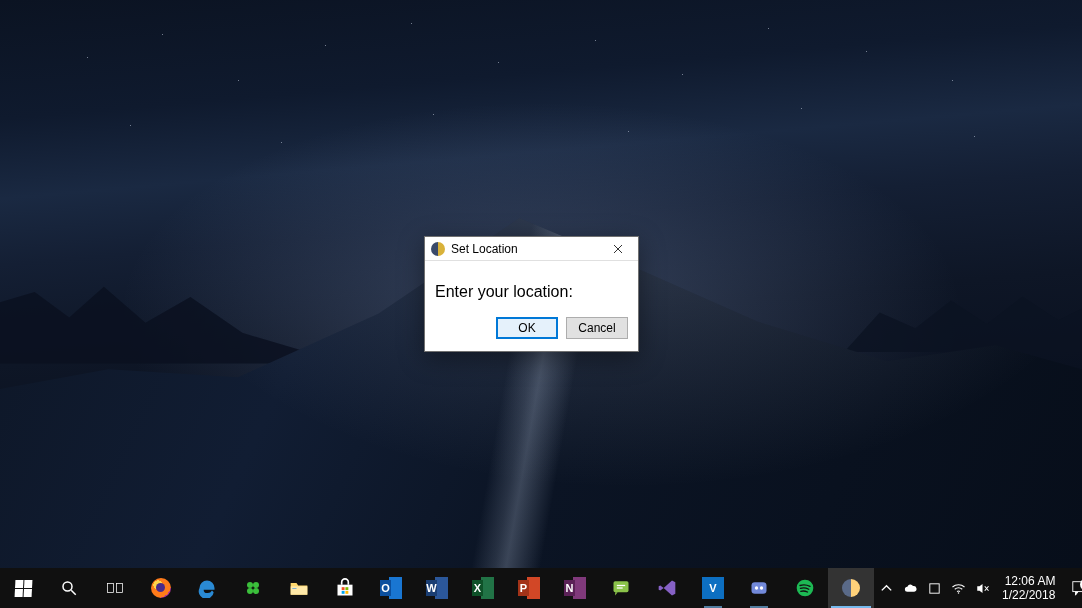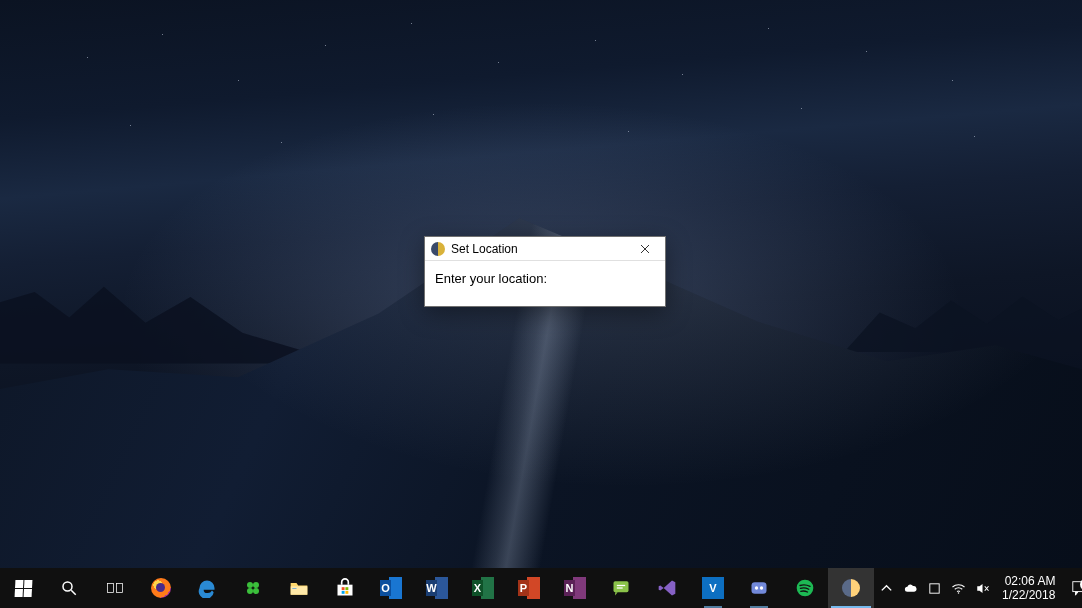--- a/index.html
+++ b/index.html
@@ -35,42 +35,42 @@
     position:absolute; right:0; bottom:38%; width:22%; height:14%;
     background:#0b1322;
     clip-path: polygon(0% 100%, 15% 50%, 30% 70%, 45% 35%, 60% 65%, 75% 30%, 90% 60%, 100% 45%, 100% 100%);
     opacity:0.8;
   }
   .stars { position:absolute; inset:0; }
   .star { position:absolute; width:1px; height:1px; background:#cfd8ea; border-radius:50%; opacity:.7; }
 
   
   .dialog {
-    position:absolute; left:424px; top:236px; width:242px;
+    position:absolute; left:424px; top:236px; width:215px;
     background:#fff; border:1px solid #707070;
     box-shadow: 0 6px 24px rgba(0,0,0,0.4);
     font-size:12px; color:#000;
   }
   .titlebar {
     display:flex; align-items:center; height:24px;
     padding-left:6px; border-bottom:1px solid #e0e0e0; background:#fff;
   }
   .titlebar .app-icon {
     width:14px; height:14px; border-radius:50%;
     background: conic-gradient(#d9b23a 0 180deg, #3a4a6a 180deg 360deg);
     margin-right:6px; flex-shrink:0;
   }
   .titlebar .title { flex:1; font-size:12px; }
   .close-btn {
     width:40px; height:24px; display:flex; align-items:center; justify-content:center;
     color:#333; cursor:default;
   }
   .close-btn svg { width:10px; height:10px; }
   .dlg-body { padding:10px 10px 12px 10px; }
-  .prompt { margin-bottom:8px; font-size:13px; }
+  .prompt { margin-bottom:8px; font-size:16px;margin-top:12px; }
   .textbox {
     width:100%; height:22px; padding:2px 4px;
     border:1px solid #0078d7; outline:none;
     font-family:inherit; font-size:12px; color:#000;
   }
   .btn-row { display:flex; justify-content:flex-end; gap:8px; margin-top:16px; }
   .btn {
     width:62px; height:22px; font-size:12px;
     border:1px solid #adadad; background:#e1e1e1;
     display:flex; align-items:center; justify-content:center; cursor:default;
@@ -149,20 +149,24 @@
       <span class="app-icon"></span>
       <span class="title">Set Location</span>
       <div class="close-btn">
         <svg viewBox="0 0 10 10">
             <path d="M1 1 L9 9 M9 1 L1 9" stroke="currentColor" stroke-width="1" fill="none"></path>
           </svg>
       </div>
     </div>
     <div class="dlg-body">
       <div class="prompt">Enter your location:</div>
+      <div class="btn-row">
+        <div class="btn primary">OK</div>
+        <div class="btn">Cancel</div>
+      </div>
     </div>
   </div>
 </div>
 
 <div class="taskbar">
   <div class="tb-left">
     <div class="tb-btn">
       <span class="tb-icon">
         <span class="win-logo">
             <div></div>
@@ -335,21 +339,21 @@
           <circle cx="10" cy="16" r="1" fill="#fff"></circle>
         </svg>
     </div>
     <div class="tray-icon">
       <svg viewBox="0 0 20 20">
           <path d="M3 7 h3 l4 -3 v12 l-4 -3 h-3 z" fill="#fff"></path>
           <path d="M13 7 l5 6 M18 7 l-5 6" stroke="#fff" stroke-width="1.4"></path>
         </svg>
     </div>
     <div class="clock">
-      <span>02:06 AM</span>
+      <span>12:06 AM</span>
       <span>1/22/2018</span>
     </div>
     <div class="notif">
       <svg viewBox="0 0 20 20" width="18" height="18">
           <rect x="2" y="3" width="16" height="11" stroke="#fff" fill="none"></rect>
           <path d="M8 14 l-3 4 v-4" fill="#fff" stroke="#fff"></path>
         </svg>
       <span class="badge">1</span>
     </div>
   </div>

